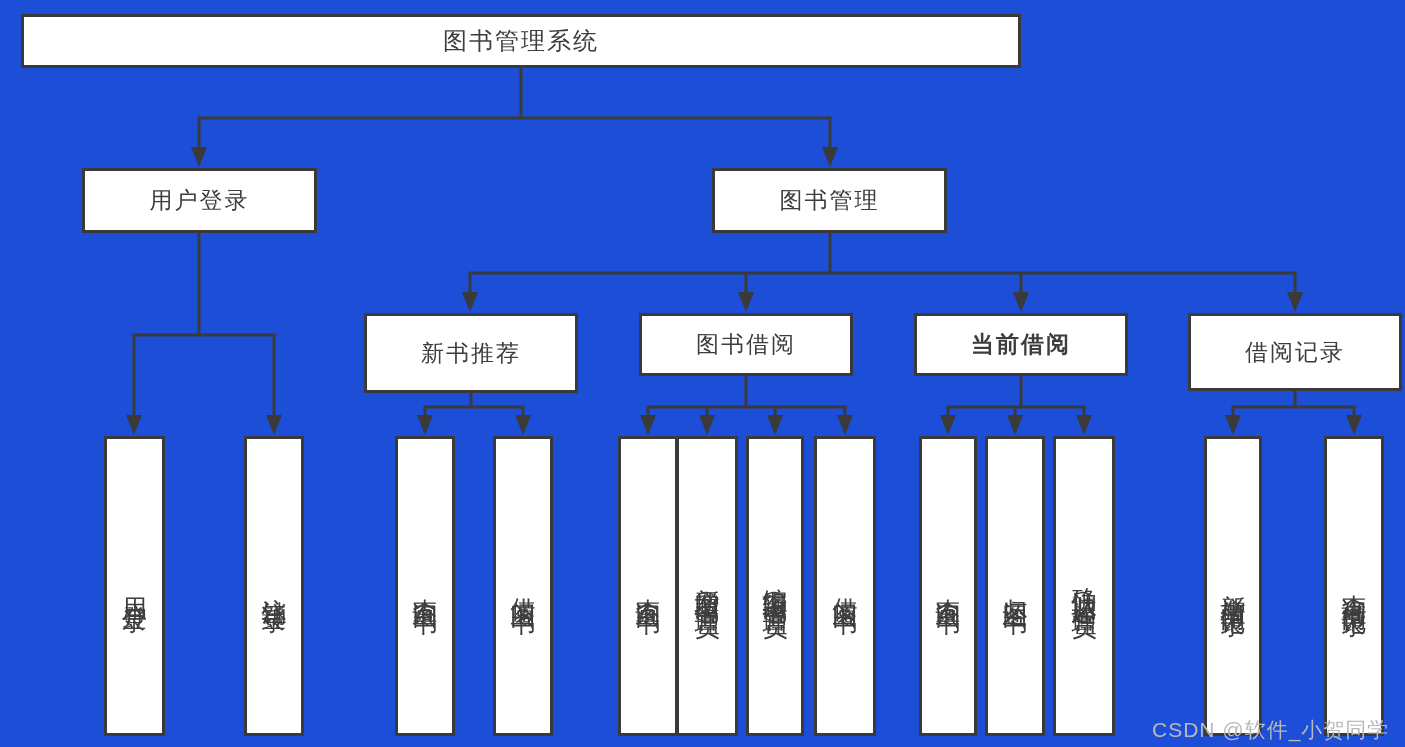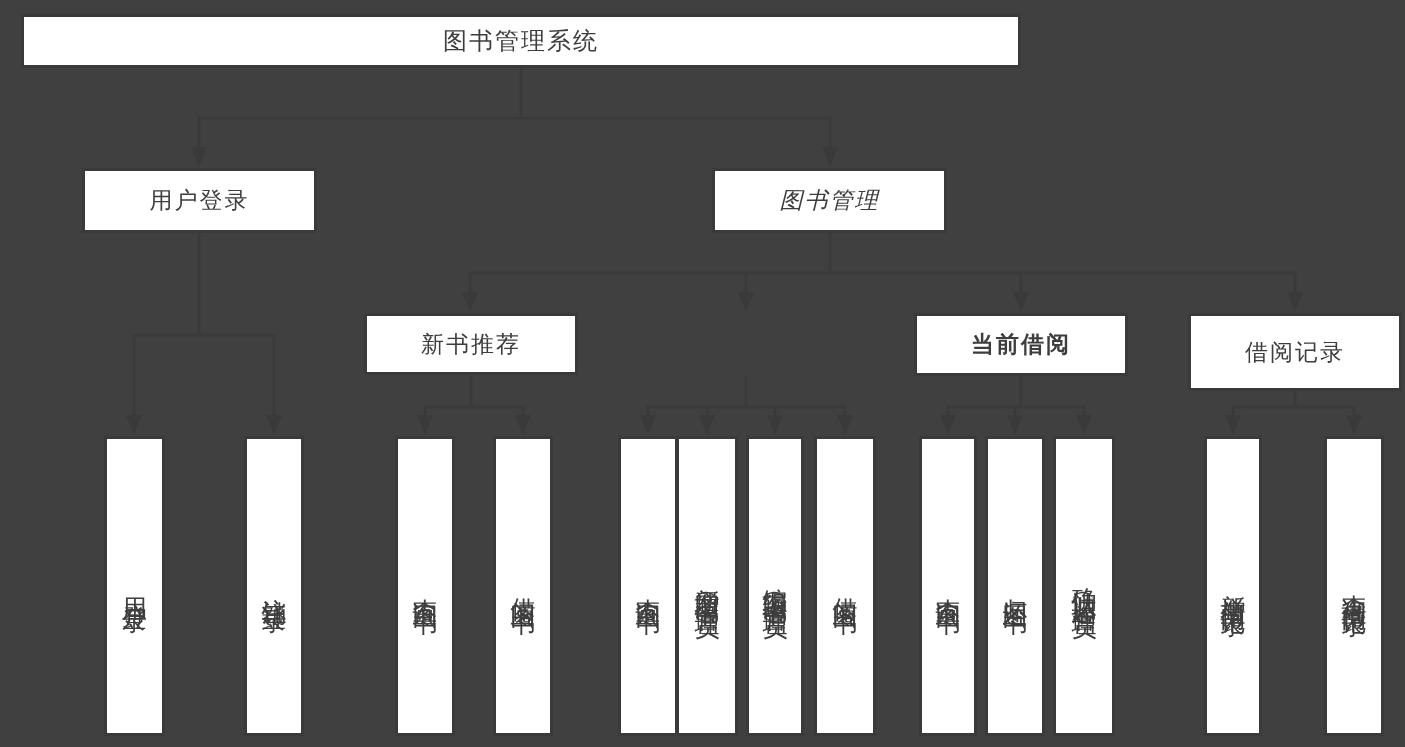--- a/index.html
+++ b/index.html
@@ -5,21 +5,21 @@
   html, body {
     margin: 0;
     padding: 0;
     background: #ffffff;
     font-family: "Liberation Sans", sans-serif;
   }
   #canvas {
     position: relative;
     width: 1405px;
     height: 747px;
-    background: #404040;
+    background: #1d4ed8;
     overflow: hidden;
   }
   #connectors {
     position: absolute;
     left: 0;
     top: 0;
     width: 1405px;
     height: 747px;
   }
   .node {
@@ -114,26 +114,29 @@
     </g>
   </svg>
 
   <div class="node root" style="left:21px; top:14px; width:1000px; height:54px;">
     <span>图书管理系统</span>
   </div>
 
   <div class="node h" style="left:82px; top:168px; width:235px; height:65px;">
     <span>用户登录</span>
   </div>
-  <div class="node h" style="left:712px; top:168px; width:235px; height:65px;font-style:italic;">
+  <div class="node h" style="left:712px; top:168px; width:235px; height:65px;">
     <span>图书管理</span>
   </div>
 
-  <div class="node h" style="left:364px; top:313px; width:214px; height:62px;">
+  <div class="node h" style="left:364px; top:313px; width:214px; height:80px;">
     <span>新书推荐</span>
+  </div>
+  <div class="node h" style="left:639px; top:313px; width:214px; height:63px;">
+    <span>图书借阅</span>
   </div>
   <div class="node h" style="left:914px; top:313px; width:214px; height:63px;font-weight:bold;">
     <span>当前借阅</span>
   </div>
   <div class="node h" style="left:1188px; top:313px; width:214px; height:78px;">
     <span>借阅记录</span>
   </div>
 
   <div class="node v" style="left:104px; top:436px; width:61px; height:300px;">
     <span>用户登录</span>
@@ -172,14 +175,15 @@
     <span>确认归还（管理员）</span>
   </div>
 
   <div class="node v" style="left:1204px; top:436px; width:58px; height:300px;">
     <span>新增借阅记录</span>
   </div>
   <div class="node v" style="left:1324px; top:436px; width:60px; height:300px;">
     <span>查询借阅记录</span>
   </div>
 
+  <div id="watermark">CSDN @软件_小贺同学</div>
 
 </div>
 
 </body></html>

